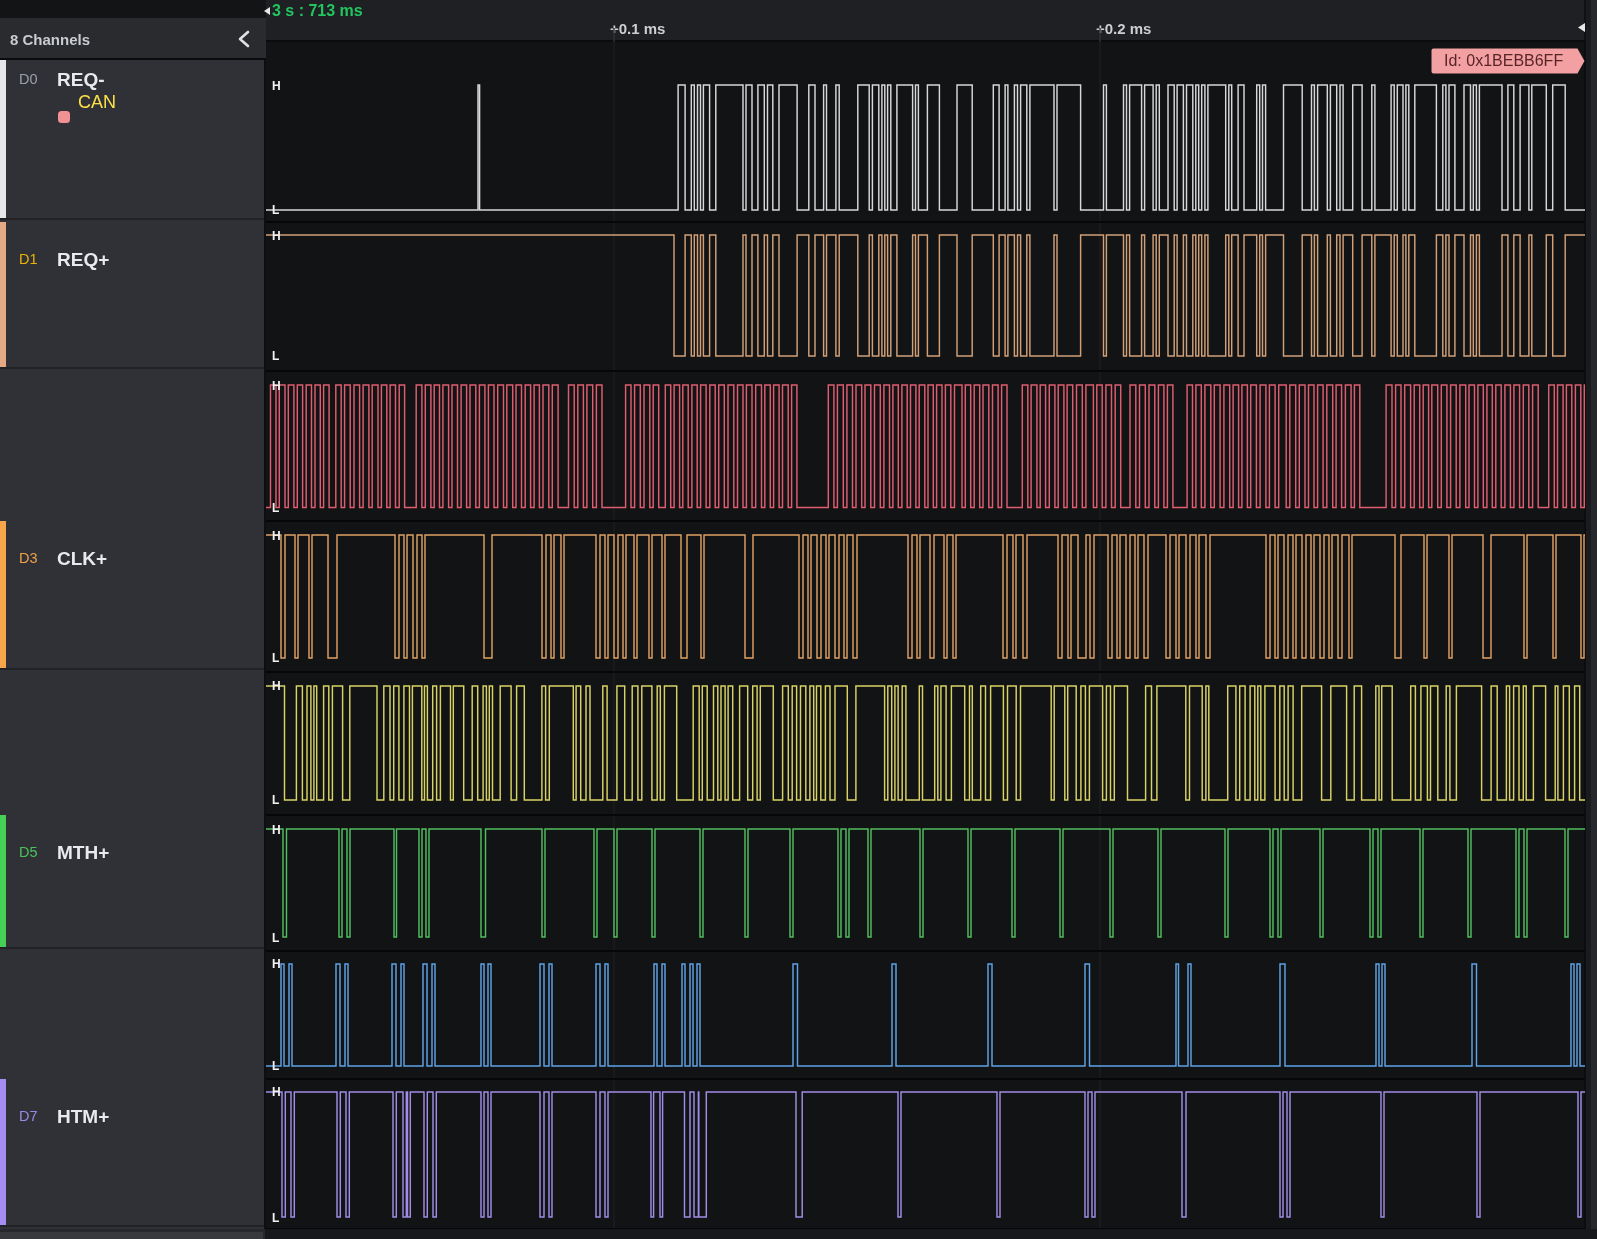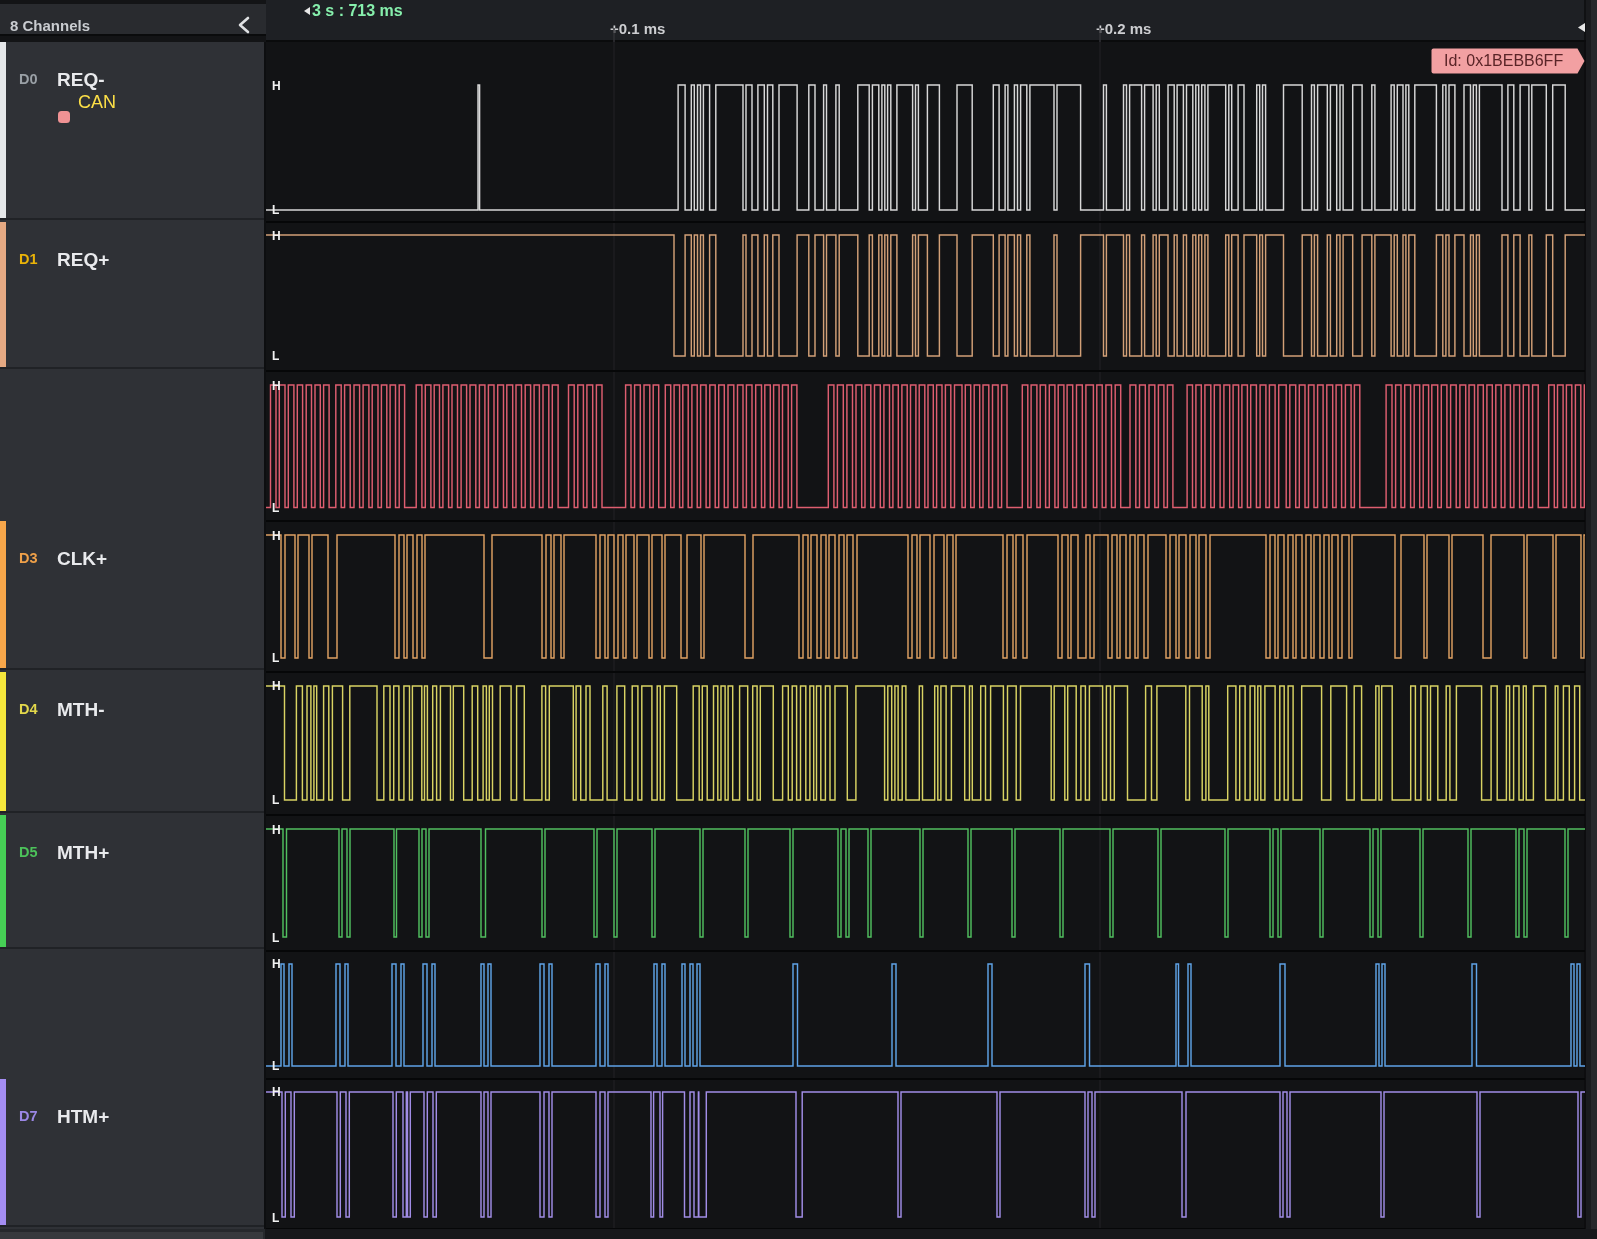--- a/index.html
+++ b/index.html
@@ -1,28 +1,28 @@
 <!DOCTYPE html>
 <html><head><meta charset="utf-8"><style>
 * { margin:0; padding:0; box-sizing:border-box; }
 html,body { width:1597px; height:1239px; overflow:hidden; background:#131416;
   font-family:"Liberation Sans", sans-serif; }
 #page { position:relative; width:1597px; height:1239px; background:#131416; }
 #plotbg { position:absolute; left:266px; top:42px; width:1331px; height:1187px; background:#121315; }
 #timeline { position:absolute; left:266px; top:0; width:1331px; height:42px; background:#1e2024; border-bottom:2px solid #0a0b0c; }
-#sideheader { position:absolute; left:0; top:4px; width:266px; height:32px; background:#292b2f; border-bottom:2px solid #0a0b0c; }
+#sideheader { position:absolute; left:0; top:18px; width:266px; height:42px; background:#292b2f; border-bottom:2px solid #0a0b0c; }
 #sideheader .t { position:absolute; left:10px; top:13px; font-size:15px; font-weight:bold; color:#c9ccd0; transform:translateZ(0); }
 #sidebar { position:absolute; left:0; top:42px; width:266px; height:1187px; background:#2f3136; border-right:2px solid #0d0e10; }
 .srow { position:absolute; left:0; width:264px; background:#2f3136; border-bottom:2px solid #202226; }
 .strip { position:absolute; left:0; top:0; width:6px; height:100%; }
-.dlab { position:absolute; left:19px; font-size:14.5px; font-weight:bold; transform:translateZ(0); }
+.dlab { position:absolute; left:19px; font-size:14.5px; font-weight:normal; transform:translateZ(0); }
 .cname { position:absolute; left:57px; font-size:19px; font-weight:bold; color:#e9eaed; transform:translateZ(0); }
 .andot { position:absolute; left:58px; top:69px; width:11.5px; height:11.5px; border-radius:3.5px; background:#f09294; }
 .antxt { position:absolute; left:78px; top:50px; font-size:18px; color:#fde047; transform:translateZ(0); }
-#tmain { position:absolute; left:6px; top:2px; font-size:16px; font-weight:bold; color:#86efac; transform:translateZ(0);margin-left:40px; }
+#tmain { position:absolute; left:6px; top:2px; font-size:16px; font-weight:bold; color:#22c55e; transform:translateZ(0); }
 #tmain:before { content:""; position:absolute; left:-8px; top:5px; border-top:4.5px solid transparent; border-bottom:4.5px solid transparent; border-right:6px solid #e8e8e8; }
 .tlab { position:absolute; top:20px; font-size:15px; font-weight:bold; color:#cdced1; transform:translateZ(0); }
 #botbar { position:absolute; left:0; top:1229px; width:1597px; height:10px; background:#17181b; }
 #botbar .l { position:absolute; left:0; top:0; width:265px; height:100%; background:#26282c; }
 #botbar .l2 { position:absolute; left:0; top:3px; width:263px; height:7px; background:#37393d; }
 #rstrip { position:absolute; left:1586px; top:0; width:11px; height:1229px; background:#1a1b1e; }
 #rstrip .i { position:absolute; left:5px; top:0; width:6px; height:100%; background:#27282b; }
 </style></head><body>
 <div id="page">
   <div id="plotbg"></div>
@@ -36,25 +36,20 @@
     </div>
 <div class="srow" style="top:222px;height:147px">
       <div class="strip" style="background:#e5a983"></div>
       <div class="dlab" style="top:29px;color:#eab308">D1</div>
       <div class="cname" style="top:27px">REQ+</div>
     </div>
 <div class="srow" style="top:521px;height:149px">
       <div class="strip" style="background:#f7a64a"></div>
       <div class="dlab" style="top:29px;color:#efa049">D3</div>
       <div class="cname" style="top:27px">CLK+</div>
-    </div>
-<div class="srow" style="top:672px;height:141px">
-      <div class="strip" style="background:#f5e73c"></div>
-      <div class="dlab" style="top:29px;color:#e3d84b">D4</div>
-      <div class="cname" style="top:27px">MTH-</div>
     </div>
 <div class="srow" style="top:815px;height:134px">
       <div class="strip" style="background:#46cf55"></div>
       <div class="dlab" style="top:29px;color:#4cc25a">D5</div>
       <div class="cname" style="top:27px">MTH+</div>
     </div>
 <div class="srow" style="top:1079px;height:148px">
       <div class="strip" style="background:#a48df2"></div>
       <div class="dlab" style="top:29px;color:#9b87e6">D7</div>
       <div class="cname" style="top:27px">HTM+</div>

